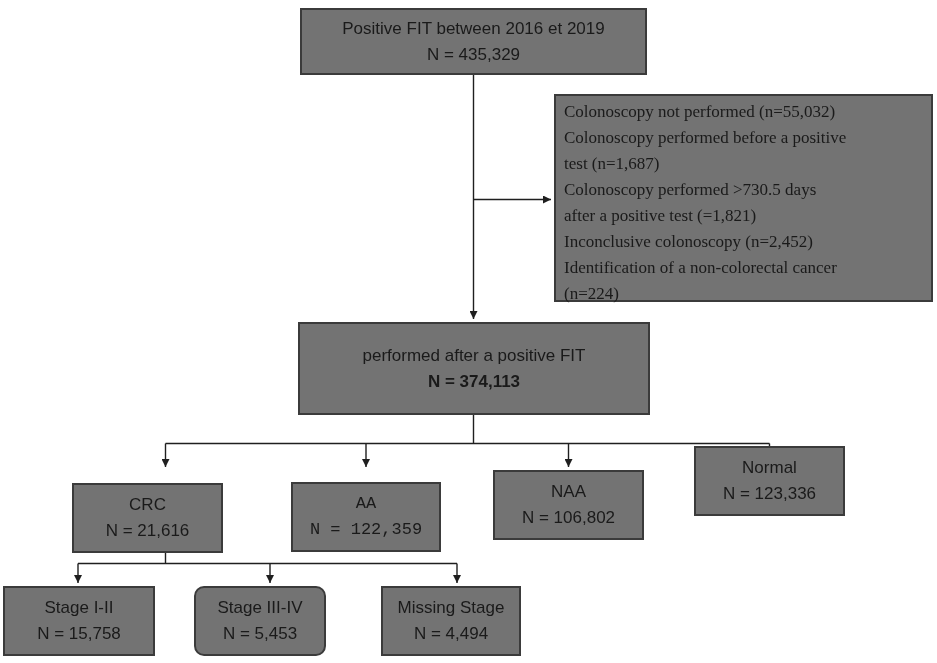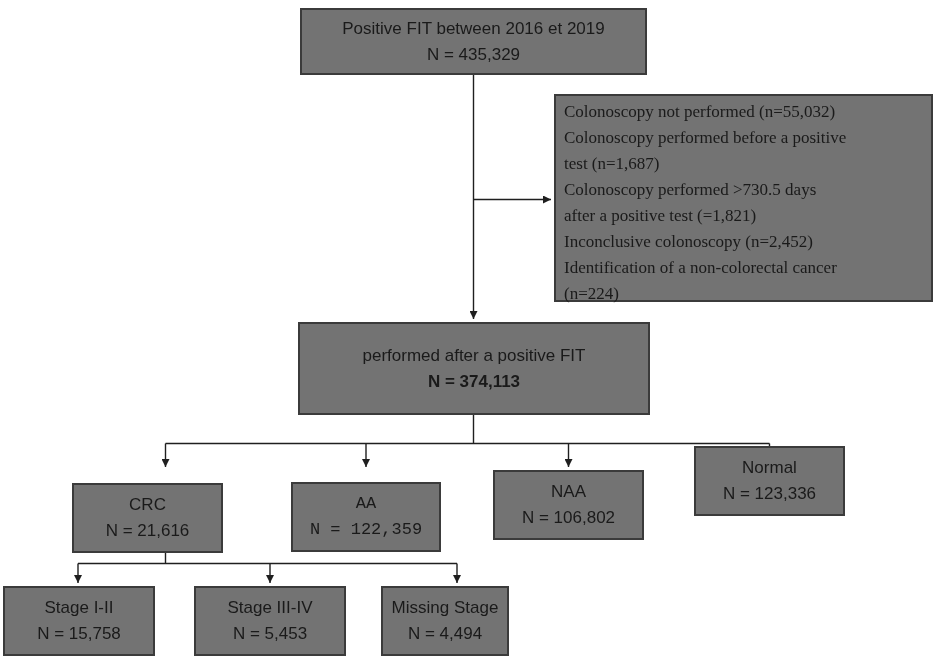--- a/index.html
+++ b/index.html
@@ -45,22 +45,22 @@
     align-items: flex-start;
     text-align: left;
     padding: 3px 8px;
   }
   .excl-line { white-space: nowrap; font-family: Liberation Serif, serif; }
   #box-crc    { left: 72px;  top: 470px; width: 151px; height: 70px; margin-top: 13px; }
   #box-aa     { left: 291px; top: 482px; width: 150px; height: 70px; font-family: Liberation Mono, monospace; }
   #box-naa    { left: 493px; top: 470px; width: 151px; height: 70px; text-align: center; }
   #box-normal { left: 694px; top: 446px; width: 151px; height: 70px; }
   #box-stage12   { left: 3px;   top: 586px; width: 152px; height: 70px; }
-  #box-stage34   { left: 194px; top: 586px; width: 152px; height: 70px; }
-  #box-stagemiss { left: 381px; top: 586px; width: 128px; height: 70px; }
+  #box-stage34   { left: 194px; top: 586px; width: 132px; height: 70px; border-radius: 10px; }
+  #box-stagemiss { left: 381px; top: 586px; width: 140px; height: 70px; }
 </style>
 </head>
 <body>
 
 <div id="canvas">
 
   <svg id="connectors" width="937" height="663" viewBox="0 0 937 663">
     <defs>
       <marker id="arrow" markerWidth="9" markerHeight="8" refX="8" refY="4" orient="auto" markerUnits="userSpaceOnUse">
         <path d="M0,0 L8,4 L0,8 Z" fill="#1f1f1f"></path>

